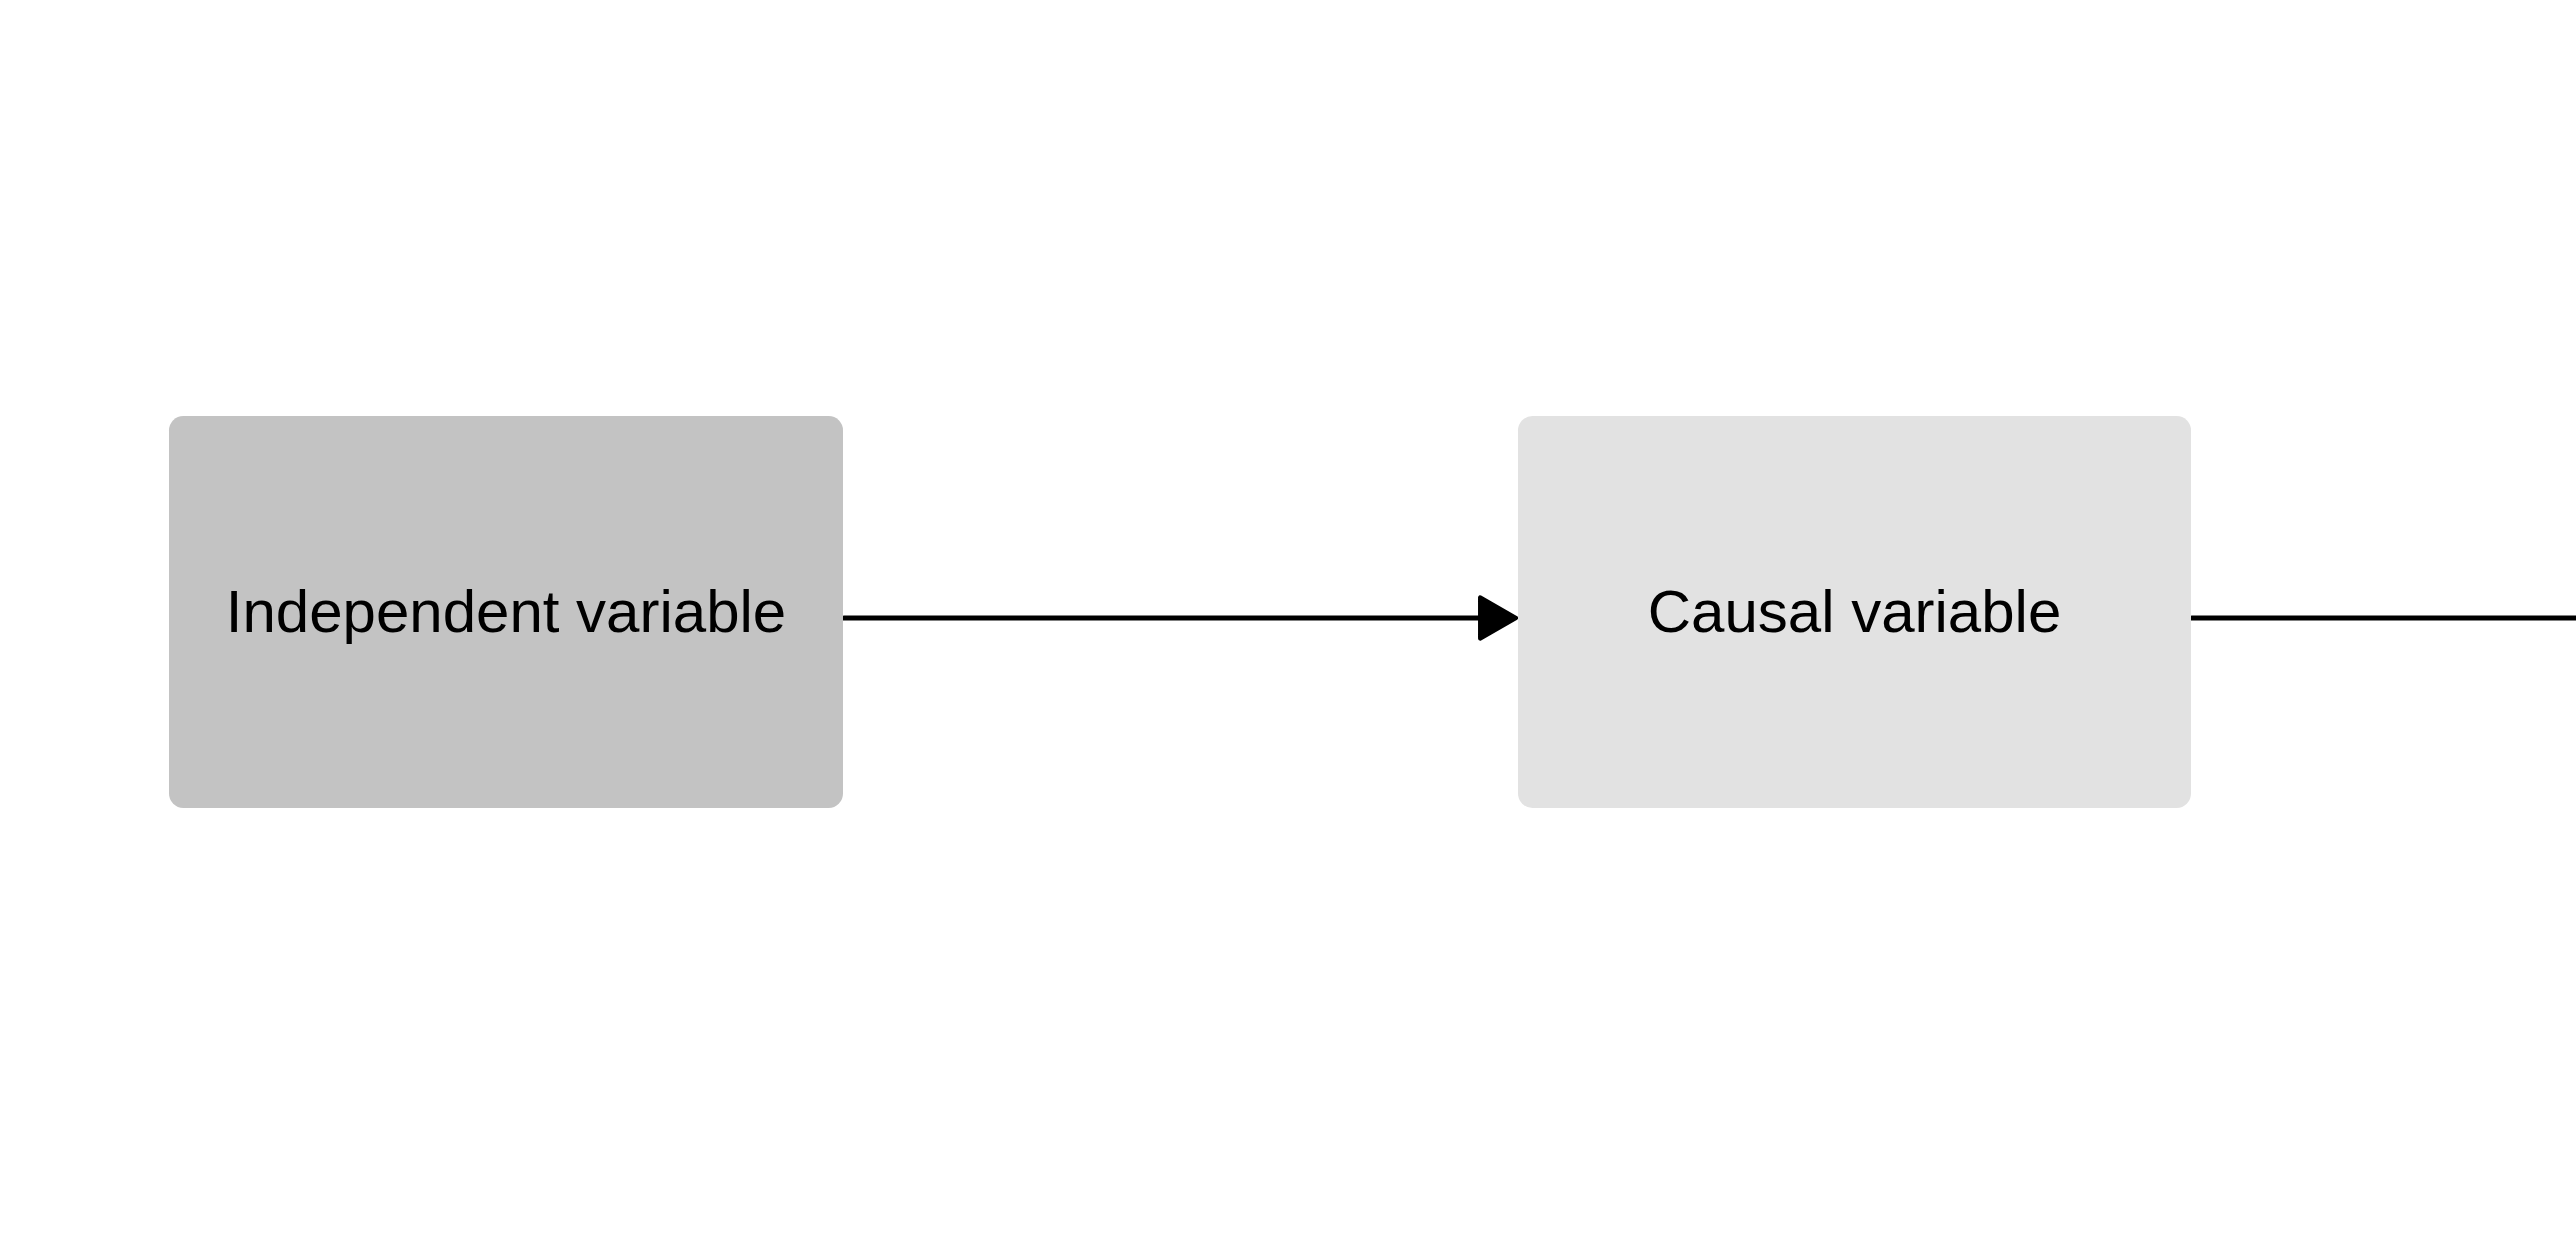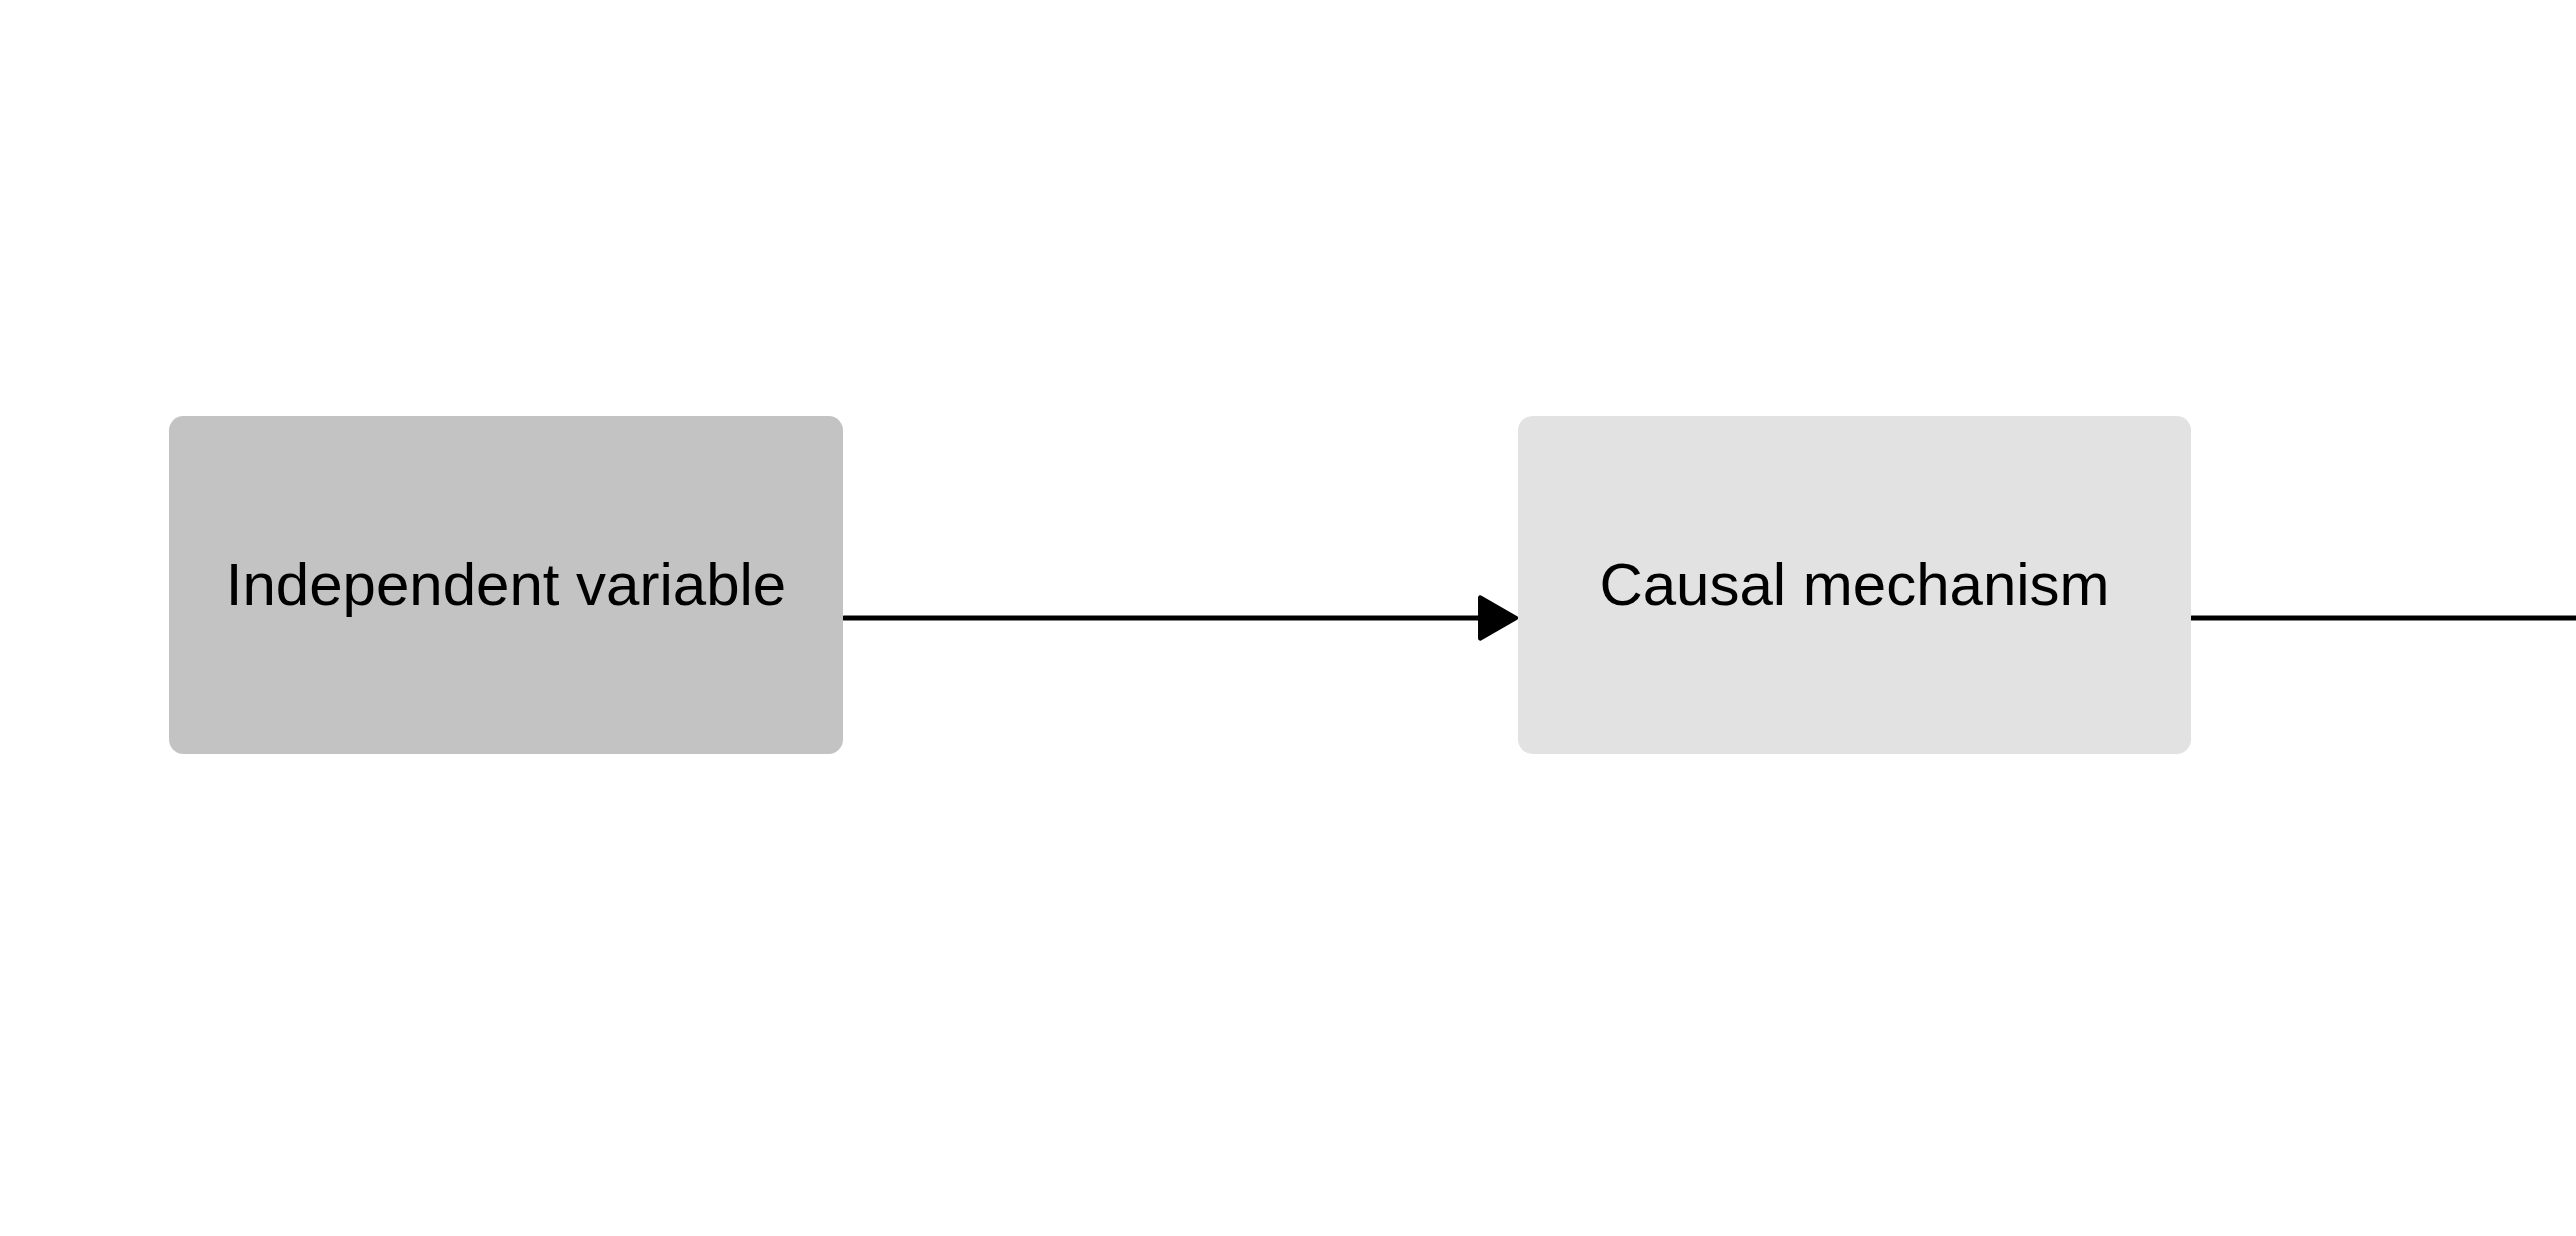--- a/index.html
+++ b/index.html
@@ -17,21 +17,21 @@
   .edges-layer {
     position: absolute;
     left: 0;
     top: 0;
     width: 3709px;
     height: 1236px;
   }
   .node {
     position: absolute;
     top: 416px;
-    height: 338px;
+    height: 392px;
     border-radius: 14.4px;
     display: flex;
     align-items: center;
     justify-content: center;
   }
   .node-1 { left: 169px;  width: 674px; }
   .node-2 { left: 1518px; width: 673px; }
   .node-label {
     font-size: 60px;
     line-height: 1;
@@ -54,17 +54,17 @@
       <line x1="4255" y1="1200" x2="5499" y2="1200" stroke="#000000" stroke-width="10" stroke-linecap="round"></line>
       <polygon points="5560,1200 5490,1160 5490,1240" fill="#000000" stroke="#000000" stroke-width="8" stroke-linejoin="round"></polygon>
     </g>
   </svg>
 
   <div class="node node-1" style="background: rgb(195, 195, 195);">
     <span class="node-label">Independent variable</span>
   </div>
 
   <div class="node node-2" style="background: rgb(226, 226, 226);">
-    <span class="node-label">Causal mechanism</span>
+    <span class="node-label">Causal variable</span>
   </div>
 
 </div>
 
 
 </body></html>

